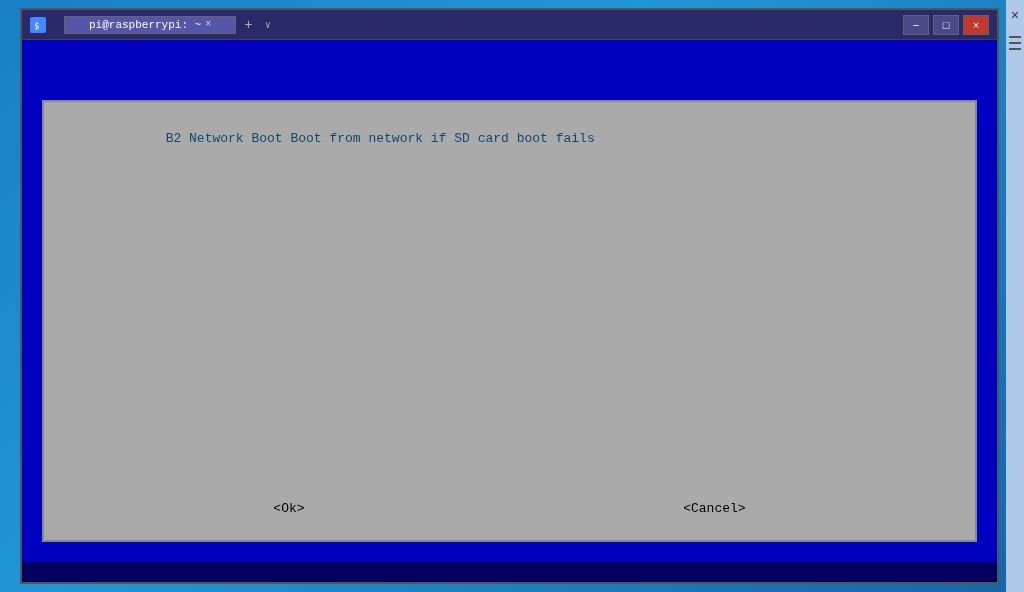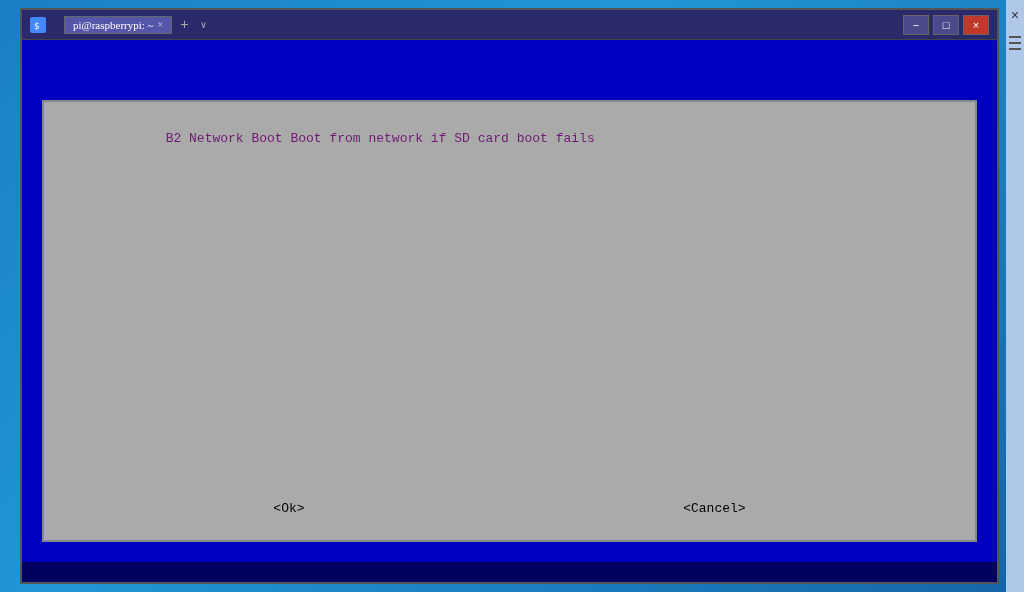--- a/index.html
+++ b/index.html
@@ -122,22 +122,22 @@
       align-items: center;
       margin-left: 10px;
       gap: 4px;
     }
 
     .title-tab {
       background: #3a3a7a;
       border: 1px solid #666;
       color: #ccc;
       font-size: 11px;
-      padding: 2px 8px;
-      font-family: Liberation Serif, serif;
+      padding: 2px 24px;
+      font-family: Liberation Mono, monospace;
       cursor: pointer;
       display: flex;
       align-items: center;
       gap: 4px;
     }
 
     .title-tab.active {
       background: #5555aa;
       color: white;
     }
@@ -224,21 +224,21 @@
       padding: 12px 20px;
       display: flex;
       flex-direction: column;
     }
 
     
     .menu-item {
       padding: 2px 8px;
       font-size: 13px;
       font-family: 'Consolas', 'Courier New', monospace;
-      color: #701a75;
+      color: #0c4a6e;
       white-space: pre;
       cursor: pointer;
     }
 
     .menu-item.selected {
       background: #cc0000;
       color: #ffffff;
     }
 
     

